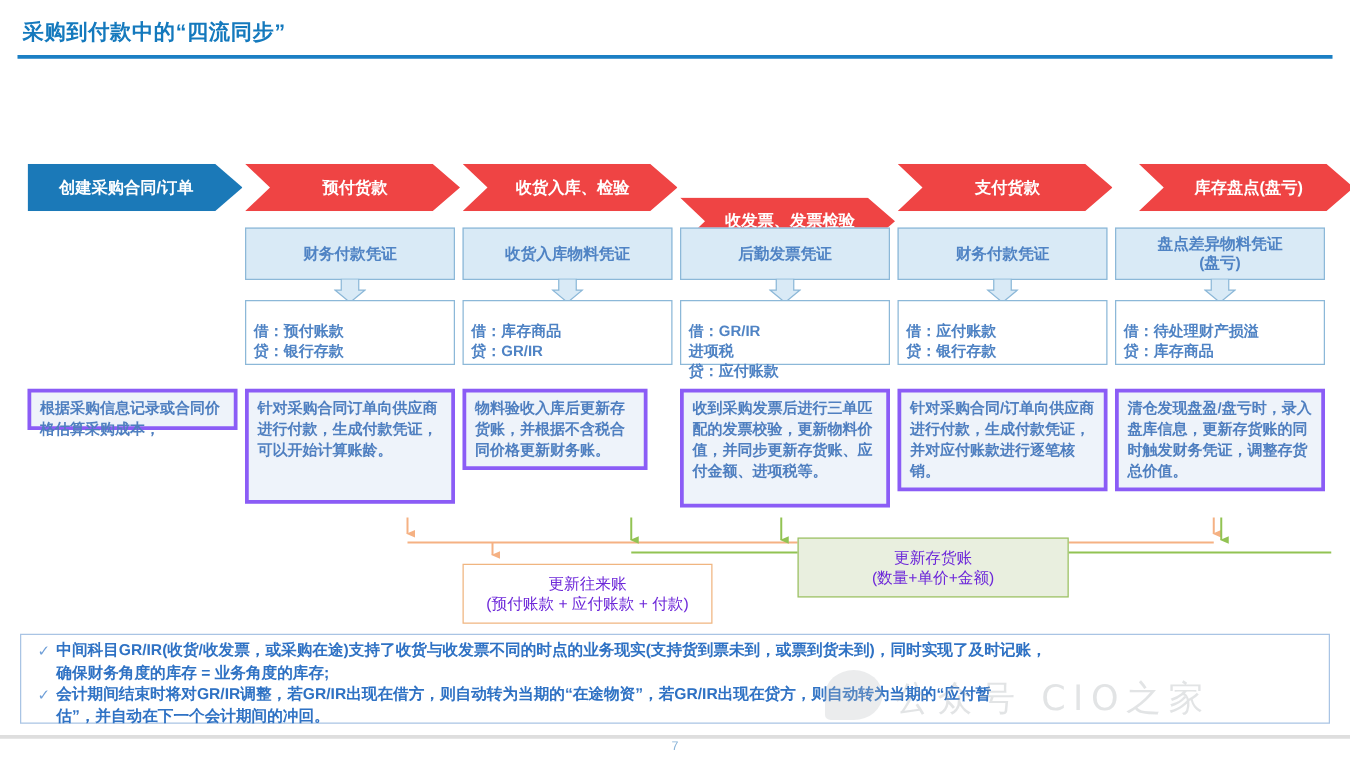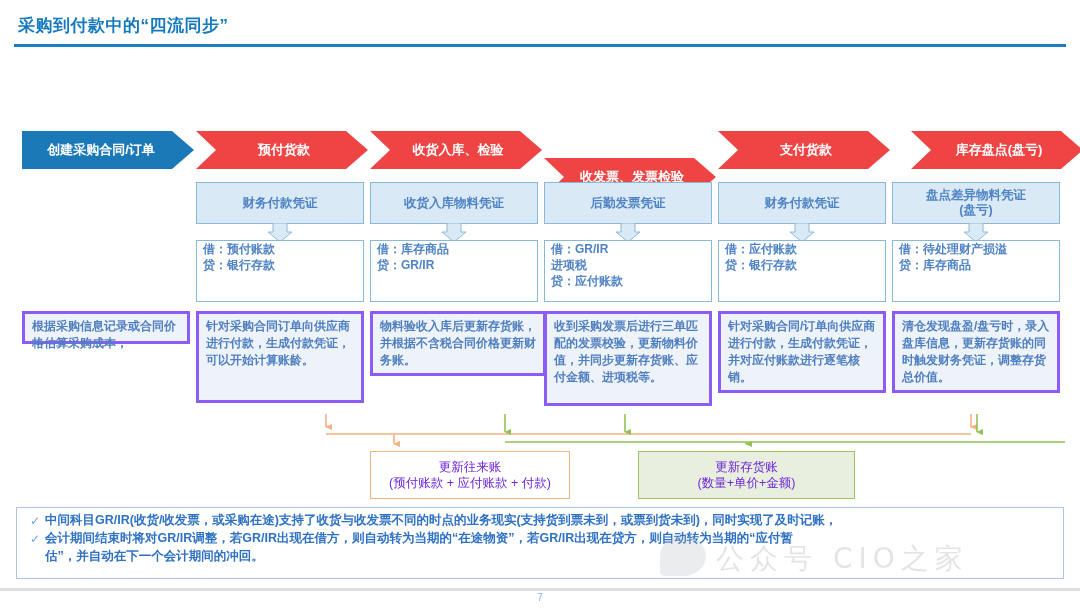--- a/index.html
+++ b/index.html
@@ -43,43 +43,43 @@
     background:#d9eaf6;border:1px solid #8cb8d8;
     color:#4f83c4;font-size:12.5px;font-weight:bold;
     display:flex;flex-direction:column;align-items:center;justify-content:center;
     line-height:15px;text-align:center;box-sizing:border-box;
   }
   
   .varrow{position:absolute;width:26px;height:20px;}
   .varrow svg{display:block;}
   
   .jbox{
-    position:absolute;top:240px;height:62px;
+    position:absolute;top:240px;height:52px;
     background:#ffffff;border:1px solid #8cb8d8;
     color:#4f83c4;font-size:12px;font-weight:bold;
-    box-sizing:border-box;padding:0 6px 0 6px;line-height:16px;
+    box-sizing:border-box;padding:16px 6px 0 6px;line-height:16px;
     white-space:pre-line;
   }
   
   .dbox{
     position:absolute;
     background:#eef3fa;border:3px solid #8b5cf6;
     color:#4f7fc0;font-size:12px;font-weight:bold;
     box-sizing:border-box;padding:4px 7px;line-height:17px;
   }
   
   #connectors{position:absolute;left:0;top:0;width:1080px;height:608px;pointer-events:none;}
   
   .sbox{
     position:absolute;height:48px;box-sizing:border-box;
     display:flex;flex-direction:column;align-items:center;justify-content:center;
     font-size:12.5px;color:#6d28d9;line-height:16px;
   }
   #sbox-ar{left:370px;top:451px;width:200px;background:#ffffff;border:1px solid #f0b580;}
-  #sbox-inv{left:638px;top:451px;width:217px;background:#e9efdf;border:1px solid #9cc264;}
+  #sbox-inv{left:638px;top:430px;width:217px;background:#e9efdf;border:1px solid #9cc264;}
   
   #note{
     position:absolute;left:16px;top:507px;width:1048px;height:72px;
     background:#ffffff;border:1px solid #a9c4e4;box-sizing:border-box;
     padding:4px 6px 0 8px;
   }
   .note-row{display:flex;align-items:flex-start;}
   .note-check{
     color:#6f9fd8;font-size:12px;width:20px;flex:0 0 20px;
     text-align:center;line-height:17px;padding-top:1px;
@@ -185,21 +185,21 @@
 <div class="jbox" style="left:544px;width:168px;">借：GR/IR
       进项税
   贷：应付账款</div>
 <div class="jbox" style="left:718px;width:168px;">借：应付账款
   贷：银行存款</div>
 <div class="jbox" style="left:892px;width:168px;">借：待处理财产损溢
   贷：库存商品</div>
 
 <div class="dbox" style="left:22px;top:311px;width:168px;height:33px;">根据采购信息记录或合同价格估算采购成本，</div>
 <div class="dbox" style="left:196px;top:311px;width:168px;height:92px;">针对采购合同订单向供应商进行付款，生成付款凭证，可以开始计算账龄。</div>
-<div class="dbox" style="left:370px;top:311px;width:176px;height:65px;">物料验收入库后更新存货账，并根据不含税合同价格更新财务账。</div>
+<div class="dbox" style="left:370px;top:311px;width:148px;height:65px;">物料验收入库后更新存货账，并根据不含税合同价格更新财务账。</div>
 <div class="dbox" style="left:544px;top:311px;width:168px;height:95px;">收到采购发票后进行三单匹配的发票校验，更新物料价值，并同步更新存货账、应付金额、进项税等。</div>
 <div class="dbox" style="left:718px;top:311px;width:168px;height:82px;">针对采购合同/订单向供应商进行付款，生成付款凭证，并对应付账款进行逐笔核销。</div>
 <div class="dbox" style="left:892px;top:311px;width:168px;height:82px;">清仓发现盘盈/盘亏时，录入盘库信息，更新存货账的同时触发财务凭证，调整存货总价值。</div>
 
 <svg id="connectors" viewBox="0 0 1080 608">
   <defs>
     <marker id="ar-orange" markerWidth="8" markerHeight="8" refX="3" refY="6" orient="auto" markerUnits="userSpaceOnUse">
       <polygon points="0,0 6,0 3,7" fill="#f5b183"></polygon>
     </marker>
     <marker id="ar-green" markerWidth="8" markerHeight="8" refX="3" refY="6" orient="auto" markerUnits="userSpaceOnUse">
@@ -228,20 +228,24 @@
   <span>更新存货账</span>
   <span>(数量+单价+金额)</span>
 </div>
 
 <div id="note">
   <div class="note-row">
     <div class="note-check">✓</div>
     <div class="note-text">中间科目GR/IR(收货/收发票，或采购在途)支持了收货与收发票不同的时点的业务现实(支持货到票未到，或票到货未到)，同时实现了及时记账，</div>
   </div>
   <div class="note-row">
+    <div class="note-check"></div>
+    <div class="note-text">确保财务角度的库存 = 业务角度的库存;</div>
+  </div>
+  <div class="note-row">
     <div class="note-check">✓</div>
     <div class="note-text">会计期间结束时将对GR/IR调整，若GR/IR出现在借方，则自动转为当期的“在途物资”，若GR/IR出现在贷方，则自动转为当期的“应付暂</div>
   </div>
   <div class="note-row">
     <div class="note-check"></div>
     <div class="note-text">估”，并自动在下一个会计期间的冲回。</div>
   </div>
 </div>
 
 <div id="watermark">

